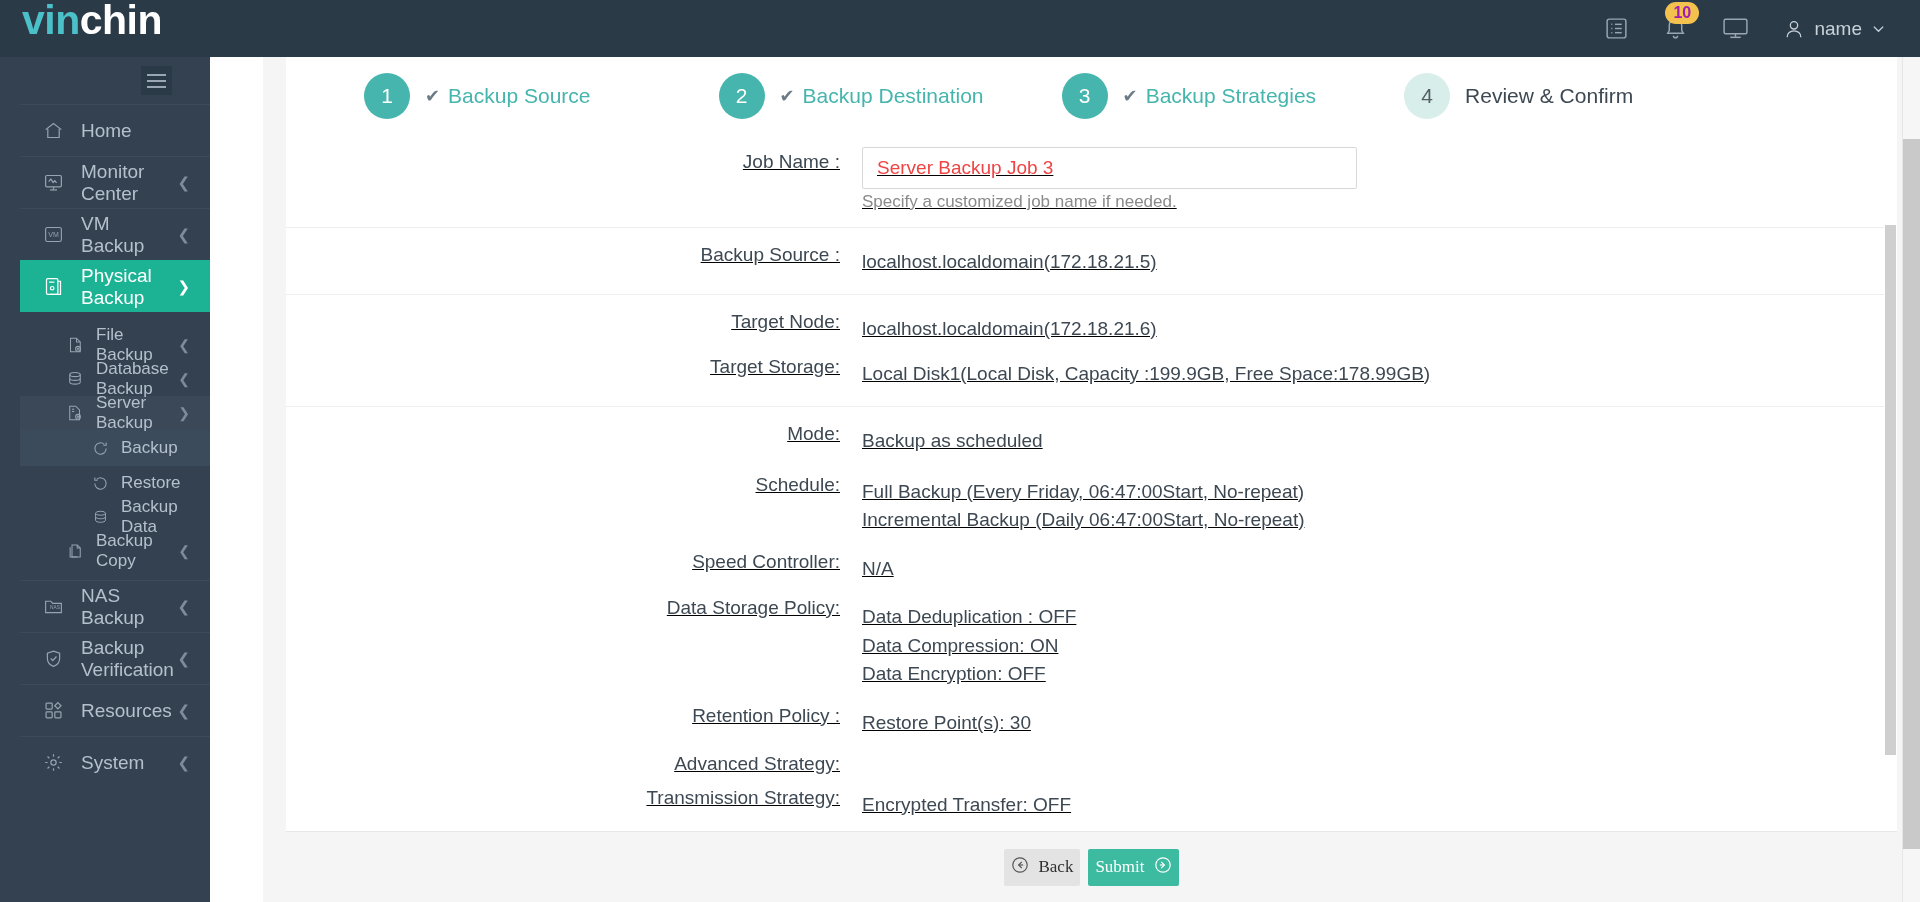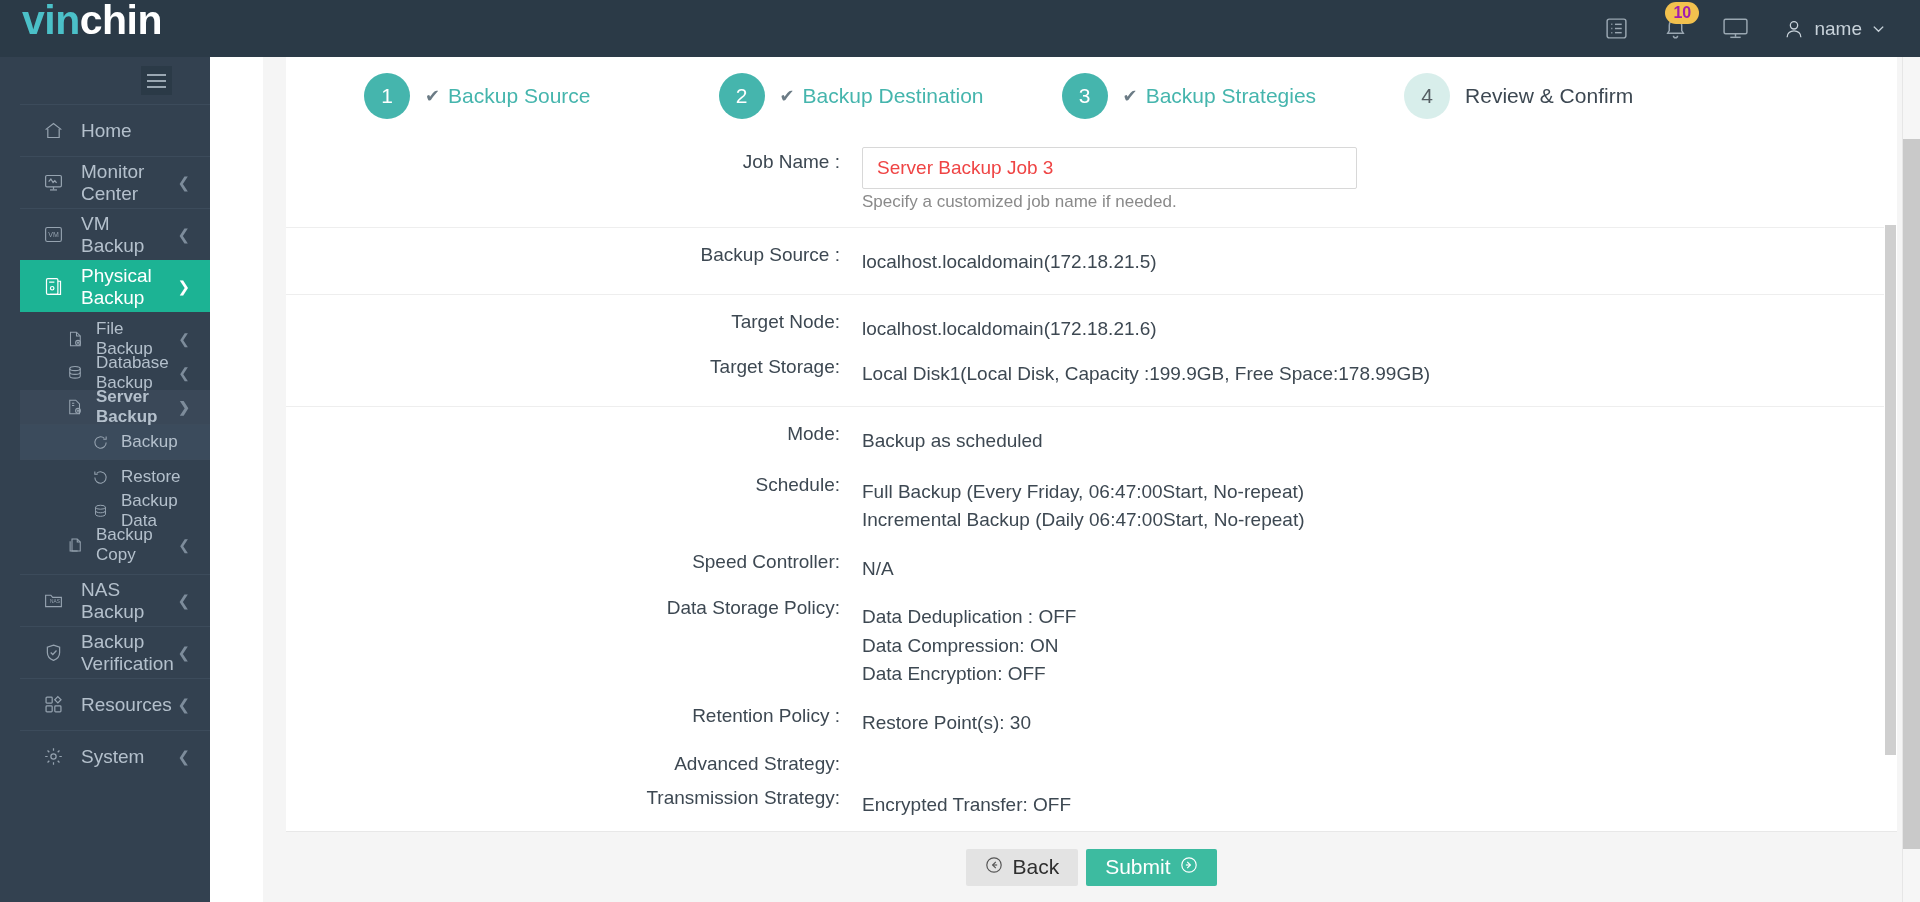--- a/index.html
+++ b/index.html
@@ -74,21 +74,21 @@
     display: flex; align-items: center;
     height: 34px; padding-left: 45px;
     color: #b4c0cc; font-size: 17px;
     cursor: pointer;
   }
   .sub-item .ico { width: 20px; height: 20px; margin-right: 11px; flex: 0 0 20px;
                    display: flex; align-items: center; justify-content: center; color: #96a3b0; }
   .sub-item .chev { margin-left: auto; margin-right: 20px; color: #7d8c9b; font-size: 14px; }
   .sub-item.lvl3 { padding-left: 70px; }
   .sub-item.sel { background: #3b4b5c; }
-  .sub-item.group-open { background: #3a4858; font-weight: bold; }
+  .sub-item.group-open { background: #3a4858; }
   .sub-sep { height: 1px; background: #3c4b5b; margin: 0; }
 
   
   .main {
     position: absolute; top: 57px; left: 263px;
     width: 1657px; height: 845px;
     background: #f5f5f5;
     overflow: hidden;
   }
   .panel {
@@ -124,20 +124,21 @@
     border-top: 0;
   }
   .formscroll {
     position: absolute; inset: 0 13px 0 0;
     overflow: hidden;
   }
   .row {
     display: flex;
     border-bottom: 1px solid #eeeeee;
     padding: 0;
+    text-decoration: underline;
   }
   .row.nb { border-bottom: none; }
   .lbl {
     width: 576px; flex: 0 0 576px;
     text-align: right; padding-right: 22px;
     font-size: 19px; color: #3d4852;
     padding-top: 16px;
   }
   .val {
     flex: 1 1 auto;
@@ -160,23 +161,23 @@
   
   .footer {
     flex: 0 0 71px; height: 71px;
     background: #f5f5f5;
     display: flex; align-items: center; justify-content: center;
     gap: 8px;
     border-top: 1px solid #e8e8e8;
   }
   .btn {
     height: 37px; border: none; border-radius: 2px;
-    font-size: 21px; font-family: Liberation Sans, sans-serif;
+    font-size: 17px; font-family: Liberation Serif, serif;
     display: inline-flex; align-items: center; gap: 9px;
-    padding: 0 19px; cursor: pointer;
+    padding: 0 7px; cursor: pointer;
   }
   .btn-back { background: #e3e3e3; color: #2f2f2f; }
   .btn-submit { background: #3dbba0; color: #ffffff; }
 
   
   .sb-inner-track {
     position: absolute; top: 0; right: 0; width: 13px; height: 100%;
     background: #ffffff;
   }
   .sb-inner-thumb {
@@ -289,21 +290,21 @@
           <rect x="4" y="3" width="13" height="18" rx="1.5"></rect>
           <path d="M17 6h3v15H8"></path>
           <line x1="7" y1="7" x2="13" y2="7"></line>
           <circle cx="10.5" cy="14" r="2"></circle>
         </svg>
     </span>
     <span>Physical Backup</span>
     <span class="chev">❯</span>
   </div>
 
-  <div class="sub-item" style="margin-top:10px">
+  <div class="sub-item" style="margin-top:16px">
     <span class="ico">
       <svg width="18" height="18" viewBox="0 0 24 24" fill="none" stroke="currentColor" stroke-width="1.4">
           <path d="M6 3h8l5 5v13H6z"></path>
           <path d="M14 3v5h5"></path>
           <circle cx="16" cy="17" r="3.2"></circle>
           <line x1="16" y1="15.4" x2="16" y2="18.6"></line>
           <line x1="14.4" y1="17" x2="17.6" y2="17"></line>
         </svg>
     </span>
     <span>File Backup</span>

